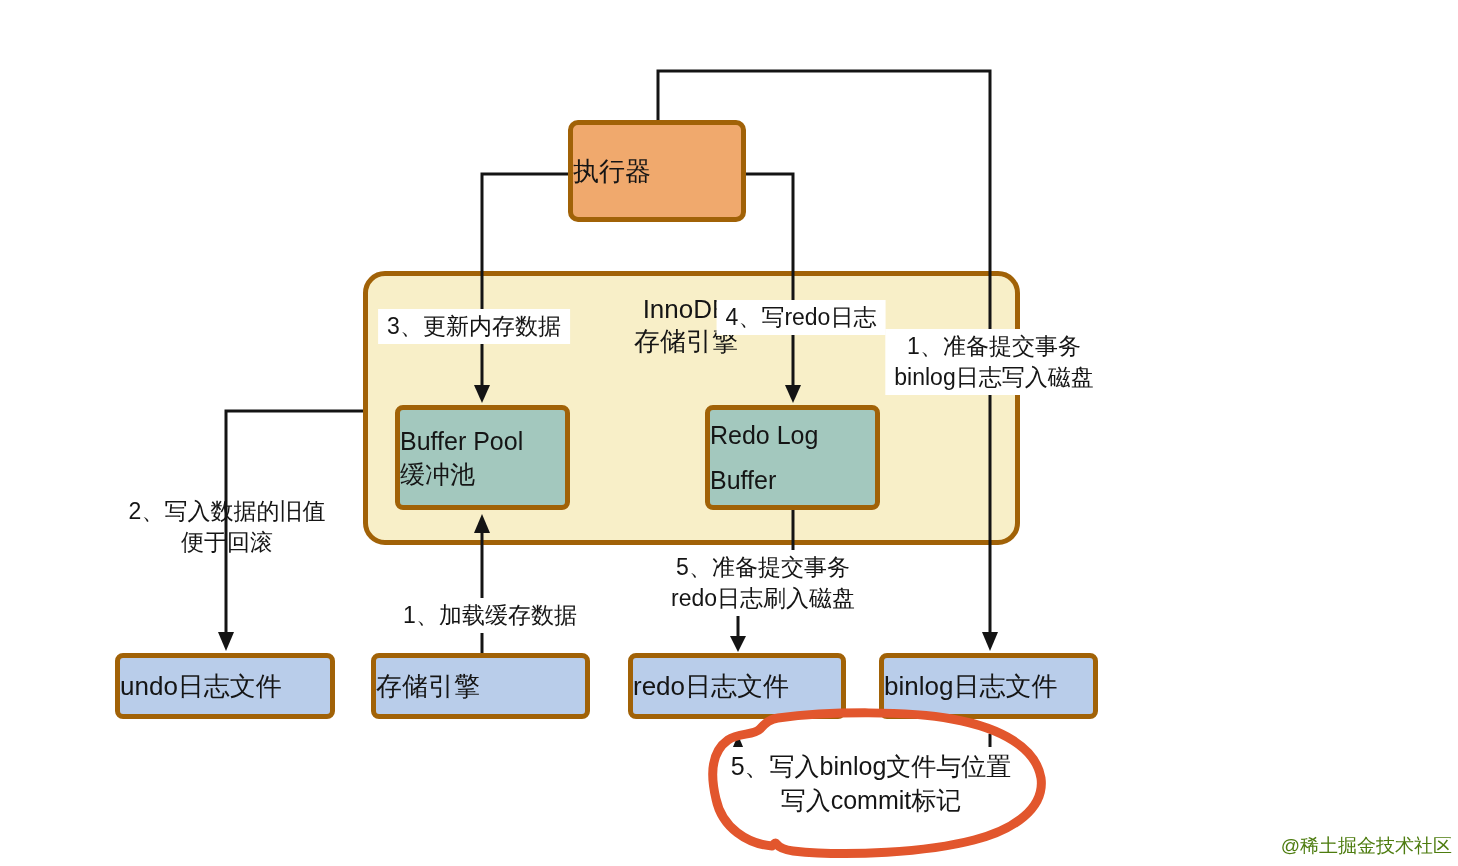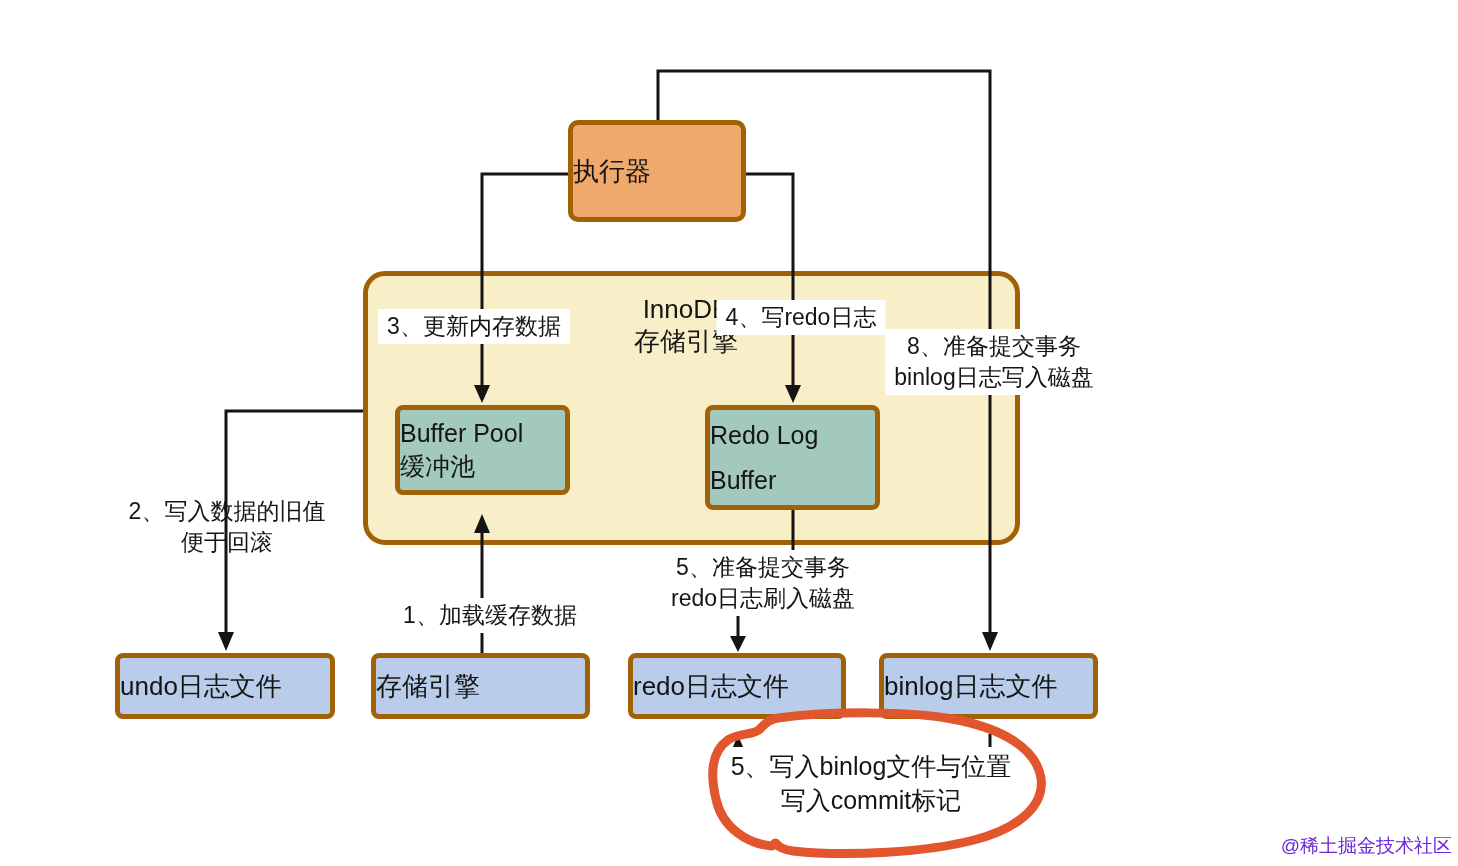--- a/index.html
+++ b/index.html
@@ -18,21 +18,21 @@
     display:flex;
     flex-direction:column;
     align-items:flex-start;
     justify-content:center;
     text-align:center;
     z-index:1;
   }
   .node .line{white-space:nowrap;}
   #executor{left:568px;top:120px;width:178px;height:102px;background:#f0a96d;border-radius:10px;font-size:26px;}
   #innodb-box{left:363px;top:271px;width:657px;height:274px;background:#f8efc8;border-radius:22px;}
-  #buffer-pool{left:395px;top:405px;width:175px;height:90px;background:#a3c8be;border-radius:8px;font-size:25px;line-height:33px;z-index:1;}
+  #buffer-pool{left:395px;top:405px;width:175px;height:105px;background:#a3c8be;border-radius:8px;font-size:25px;line-height:33px;z-index:1;}
   #redo-log-buffer{left:705px;top:405px;width:175px;height:105px;background:#a3c8be;border-radius:8px;font-size:25px;line-height:33px;z-index:1;gap:12px;}
   .file-box{top:653px;height:66px;background:#b9cdea;border-radius:8px;font-size:26px;}
   #undo-file{left:115px;width:220px;}
   #disk-file{left:371px;width:219px;}
   #redo-file{left:628px;width:218px;}
   #binlog-file{left:879px;width:219px;}
 
   svg.layer{position:absolute;left:0;top:0;width:1458px;height:866px;pointer-events:none;}
   #lines-layer{z-index:2;}
   #highlight-layer{z-index:4;}
@@ -50,21 +50,21 @@
   #lbl-innodb{left:653px;top:293px;font-size:26px;line-height:32px;z-index:3;margin-left:33px;}
   #lbl-step3{left:474px;top:309px;}
   #lbl-step4{left:801px;top:288px;margin-top:12px;}
   #lbl-step6{left:994px;top:329px;}
   #lbl-step2{left:227px;top:496px;}
   #lbl-step1{left:490px;top:598px;}
   #lbl-step5{left:763px;top:550px;}
   #lbl-step7{left:871px;top:747px;font-size:25px;line-height:34px;}
   #watermark{
     position:absolute;right:6px;top:833px;
-    font-size:19px;color:#6d28d9;z-index:3;
+    font-size:19px;color:#4d7c0f;z-index:3;
     white-space:nowrap;
   }
 </style>
 </head>
 <body>
 
 <div id="canvas">
 
   <div class="node" id="innodb-box"></div>
 
@@ -132,21 +132,21 @@
 
   <div class="steplabel whitebg" id="lbl-step3">
     <div>3、更新内存数据</div>
   </div>
 
   <div class="steplabel whitebg" id="lbl-step4">
     <div>4、写redo日志</div>
   </div>
 
   <div class="steplabel whitebg" id="lbl-step6">
-    <div>8、准备提交事务</div>
+    <div>1、准备提交事务</div>
     <div>binlog日志写入磁盘</div>
   </div>
 
   <div class="steplabel" id="lbl-step2">
     <div>2、写入数据的旧值</div>
     <div>便于回滚</div>
   </div>
 
   <div class="steplabel whitebg" id="lbl-step1">
     <div>1、加载缓存数据</div>

